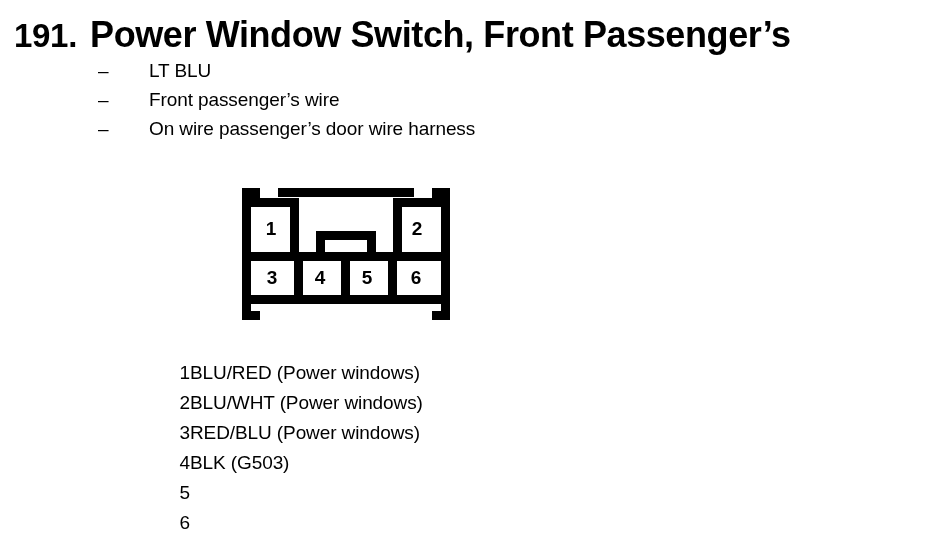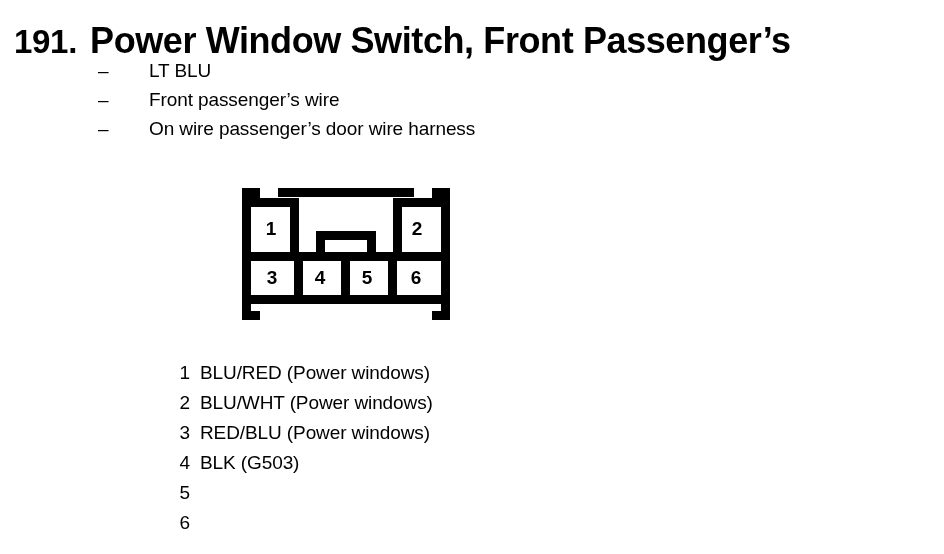--- a/index.html
+++ b/index.html
@@ -14,21 +14,21 @@
     overflow: hidden;
     font-family: "Liberation Sans", sans-serif;
     color: #000000;
     -webkit-font-smoothing: none;
   }
 
   
   .title-row {
     position: absolute;
     left: 14px;
-    top: 20px;
+    top: 14px;
     width: 916px;
     height: 42px;
     display: flex;
     align-items: baseline;
     white-space: nowrap;
   }
   .title-number {
     font-size: 33px;
     font-weight: bold;
     letter-spacing: -0.3px;
@@ -95,21 +95,20 @@
     white-space: nowrap;
     letter-spacing: -0.1px;
   }
   .pin-row-num {
     width: 22px;
     flex: 0 0 22px;
     text-align: right;
   }
   .pin-row-label {
     flex: 1 1 auto;
-    margin-left: 10px;
   }
 </style>
 </head>
 <body>
 
 <div class="title-row">
   <span class="title-number">191.</span>
   <span class="title-text">Power Window Switch, Front Passenger’s</span>
 </div>
 

